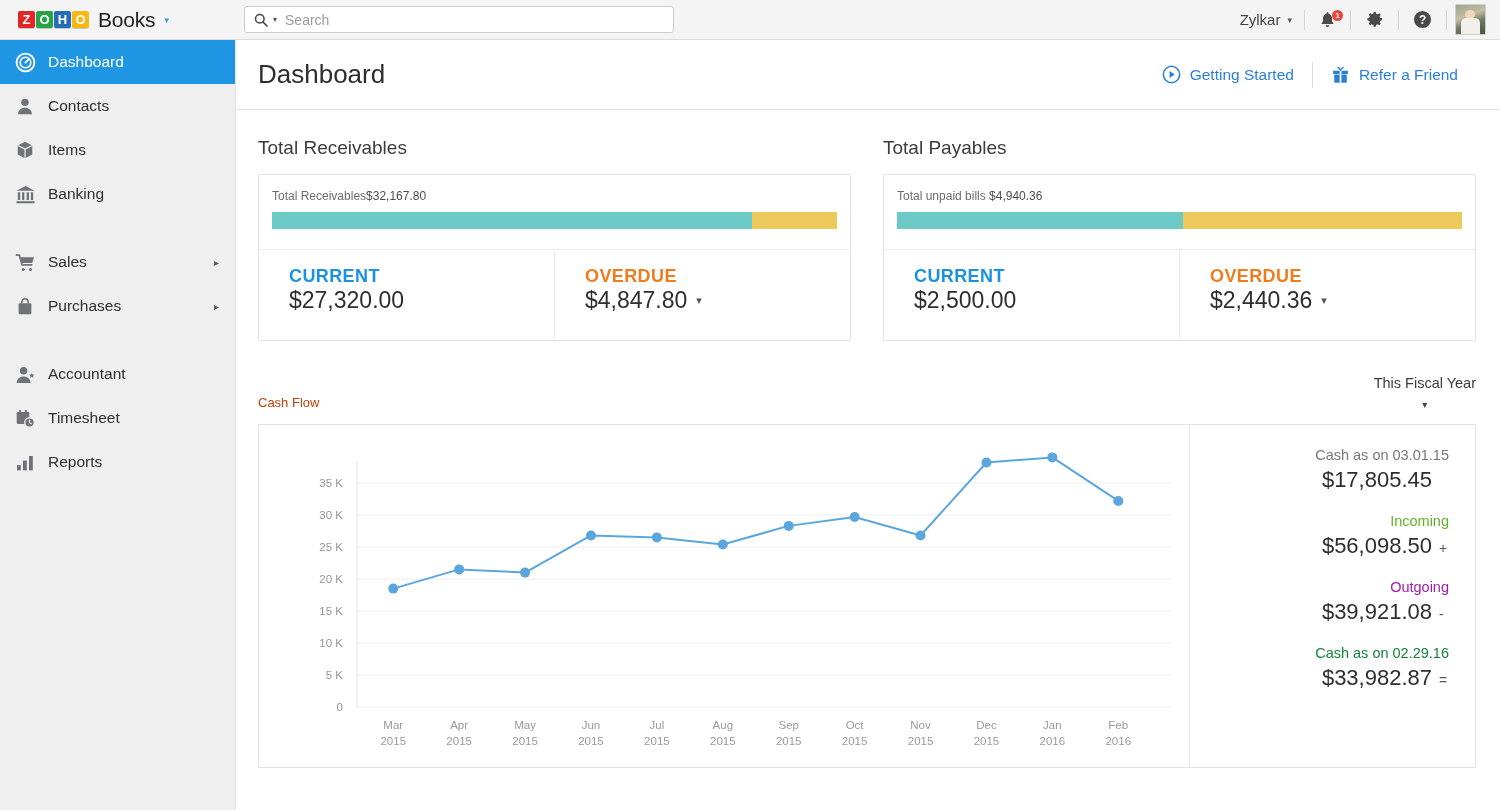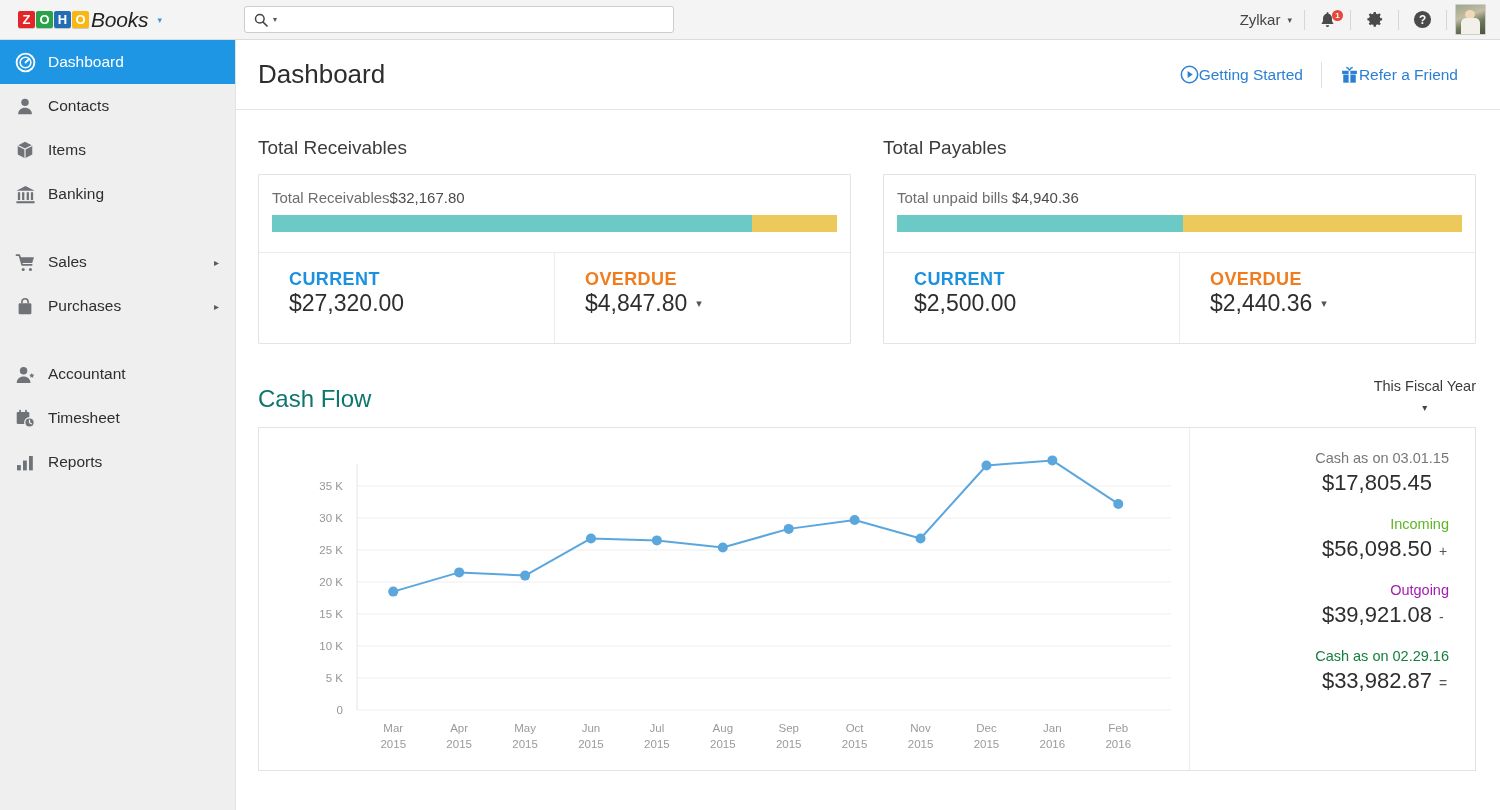--- a/index.html
+++ b/index.html
@@ -22,21 +22,21 @@
   .zt {
     width: 17px; height: 17px; border-radius: 2px; color: #fff;
     font-size: 13px; font-weight: bold; line-height: 17px; text-align: center;
     display: inline-block; font-family: "Liberation Sans", sans-serif;
     box-shadow: 0 1px 0 rgba(0,0,0,.18);
   }
   .zt.red { background: #e42527; }
   .zt.green { background: #29a249; }
   .zt.blue { background: #226db4; }
   .zt.yellow { background: #f9b712; color: #fff; }
-  .brand-name { font-size: 21px; color: #222; letter-spacing: -.2px; font-style: italic; }
+  .brand-name { font-size: 21px; color: #222; margin-left: 7px; letter-spacing: -.2px; }
   .brand-caret { margin-left: 7px; color: #3b9ae0; font-size: 9px; }
 
   .searchwrap {
     margin-left: 8px; width: 430px; height: 27px; background: #fff;
     border: 1px solid #ccc; border-radius: 3px; display: flex; align-items: center;
     padding: 0 9px; gap: 5px;
   }
   .search-icon { width: 14px; height: 14px; flex: none; }
   .search-caret { font-size: 8px; color: #555; margin-right: 3px; }
   .search-input {
@@ -86,50 +86,50 @@
 
   
   .main { flex: 1; background: #fff; display: flex; flex-direction: column; min-width: 0; }
   .page-head {
     height: 70px; min-height: 70px; border-bottom: 1px solid #e4e4e4;
     display: flex; align-items: center; padding: 0 24px 0 22px;
   }
   .page-title { font-size: 26px; color: #2d2d2d; font-weight: normal; }
   .head-actions { margin-left: auto; display: flex; align-items: center; gap: 0; }
   .head-link {
-    display: flex; align-items: center; color: #2a7fd4; font-size: 15.5px; padding: 0 18px;
+    display: flex; align-items: center; gap: 9px; color: #2a7fd4; font-size: 15.5px; padding: 0 18px;
   }
   .head-sep { width: 1px; height: 26px; background: #dedede; }
 
   .content { flex: 1; padding: 0 24px 0 22px; overflow: hidden; }
 
   
   .cards-row { display: flex; gap: 32px; padding-top: 27px; }
   .card-col { flex: 1; min-width: 0; }
   .card-title { font-size: 19px; color: #3c3c3c; margin-bottom: 15px; }
   .card {
     border: 1px solid #e3e3e3; background: #fff; border-radius: 1px;
   }
   .card-top { padding: 14px 13px 20px 13px; border-bottom: 1px solid #ececec; }
-  .card-top-label { font-size: 15px; color: #6d6d6d; margin-bottom: 9px; }
+  .card-top-label { font-size: 12px; color: #6d6d6d; margin-bottom: 9px; }
   .card-top-label b { color: #4c4c4c; font-weight: normal; }
   .progress { height: 17px; display: flex; width: 100%; overflow: hidden; }
   .progress .seg { height: 100%; }
   .card-bottom { display: flex; height: 90px; }
   .stat { flex: 1; padding: 16px 0 0 30px; }
   .stat + .stat { border-left: 1px solid #ececec; }
   .stat-label { font-size: 18px; letter-spacing: .4px; font-weight: bold; margin-bottom: 0; }
   .stat-label.current { color: #1b91e0; }
   .stat-label.overdue { color: #f07c1e; }
   .stat-value { font-size: 23px; color: #2e2e2e; display: flex; align-items: center; gap: 9px; }
   .stat-caret { font-size: 11px; color: #555; }
 
   
   .cf-head { display: flex; align-items: flex-end; margin-top: 34px; margin-bottom: 14px; }
-  .cf-title { font-size: 24px; color: #0f766e; }
+  .cf-title { font-size: 13px; color: #c2410c; }
   .cf-range { margin-left: auto; font-size: 14.5px; color: #3b3b3b; display: flex; align-items: center; gap: 8px; flex-direction: column; }
   .cf-range-caret { font-size: 10px; color: #444; }
   .cf-card { border: 1px solid #e3e3e3; display: flex; height: 344px; }
   .cf-chart { flex: 1; min-width: 0; position: relative; }
   .cf-side {
     width: 286px; min-width: 286px; border-left: 1px solid #ececec;
     padding: 22px 26px 0 0; text-align: right;
   }
   .side-block { margin-bottom: 20px; }
   .side-label { font-size: 14.5px; margin-bottom: 4px; }
@@ -165,20 +165,21 @@
     </div>
 
     <div class="searchwrap">
       <span class="search-icon">
         <svg width="14" height="14" viewBox="0 0 14 14">
           <circle cx="5.8" cy="5.8" r="4.3" fill="none" stroke="#444" stroke-width="1.5"></circle>
           <line x1="9" y1="9" x2="13" y2="13" stroke="#444" stroke-width="1.7" stroke-linecap="round"></line>
         </svg>
       </span>
       <span class="search-caret">▾</span>
+      <input class="search-input" type="text" placeholder="Search" style="">
     </div>
 
     <div class="top-right">
       <div class="user-menu">
         <span>Zylkar</span>
         <span class="user-caret">▾</span>
       </div>
       <div class="tsep"></div>
       <div class="ticon">
         <svg width="17" height="18" viewBox="0 0 17 18">

